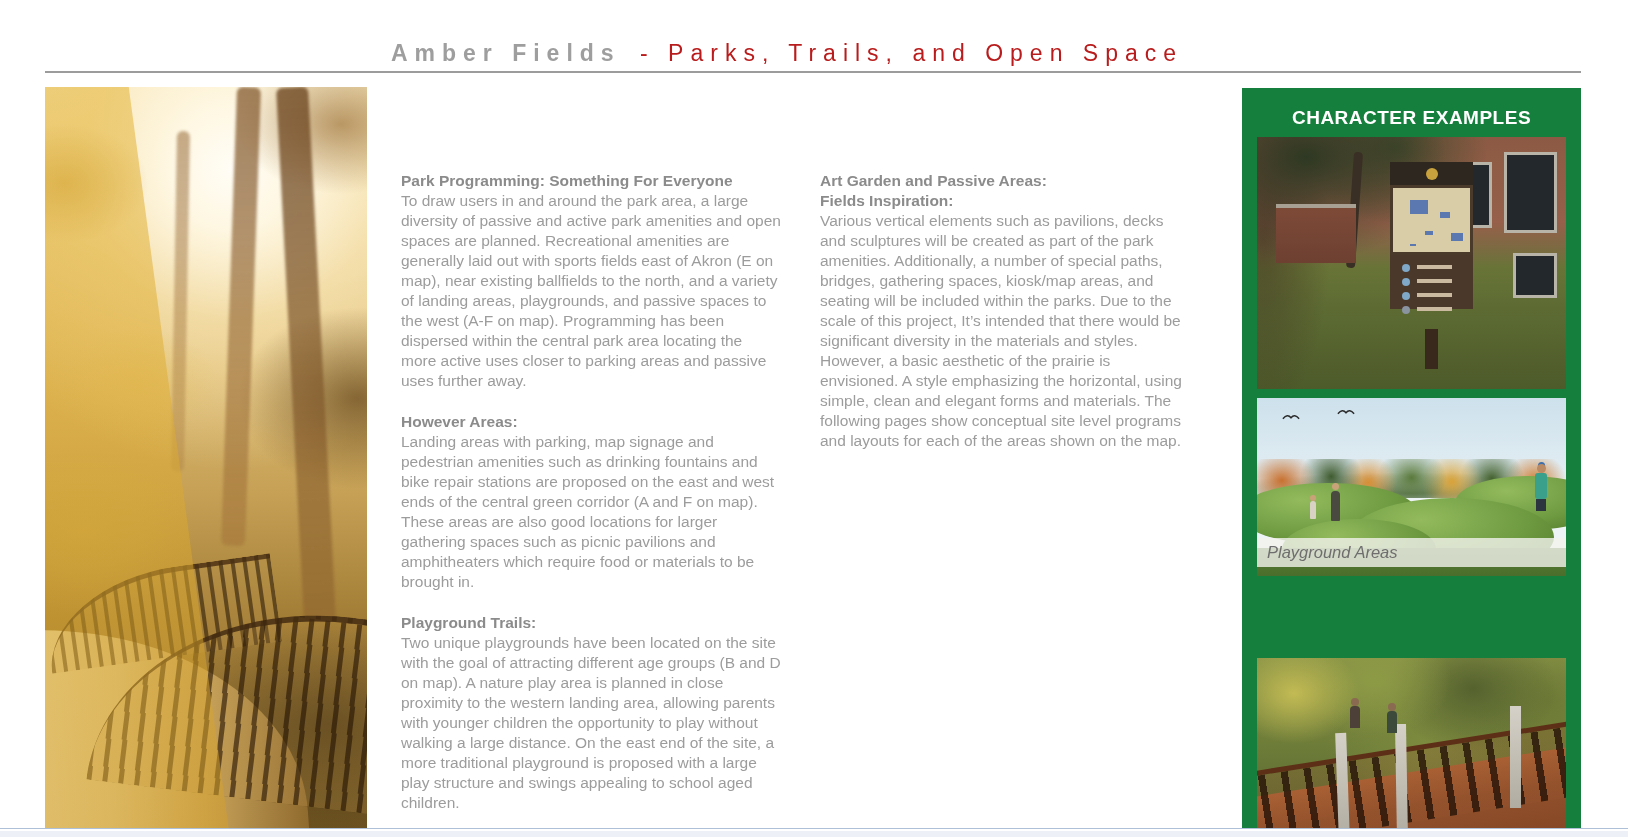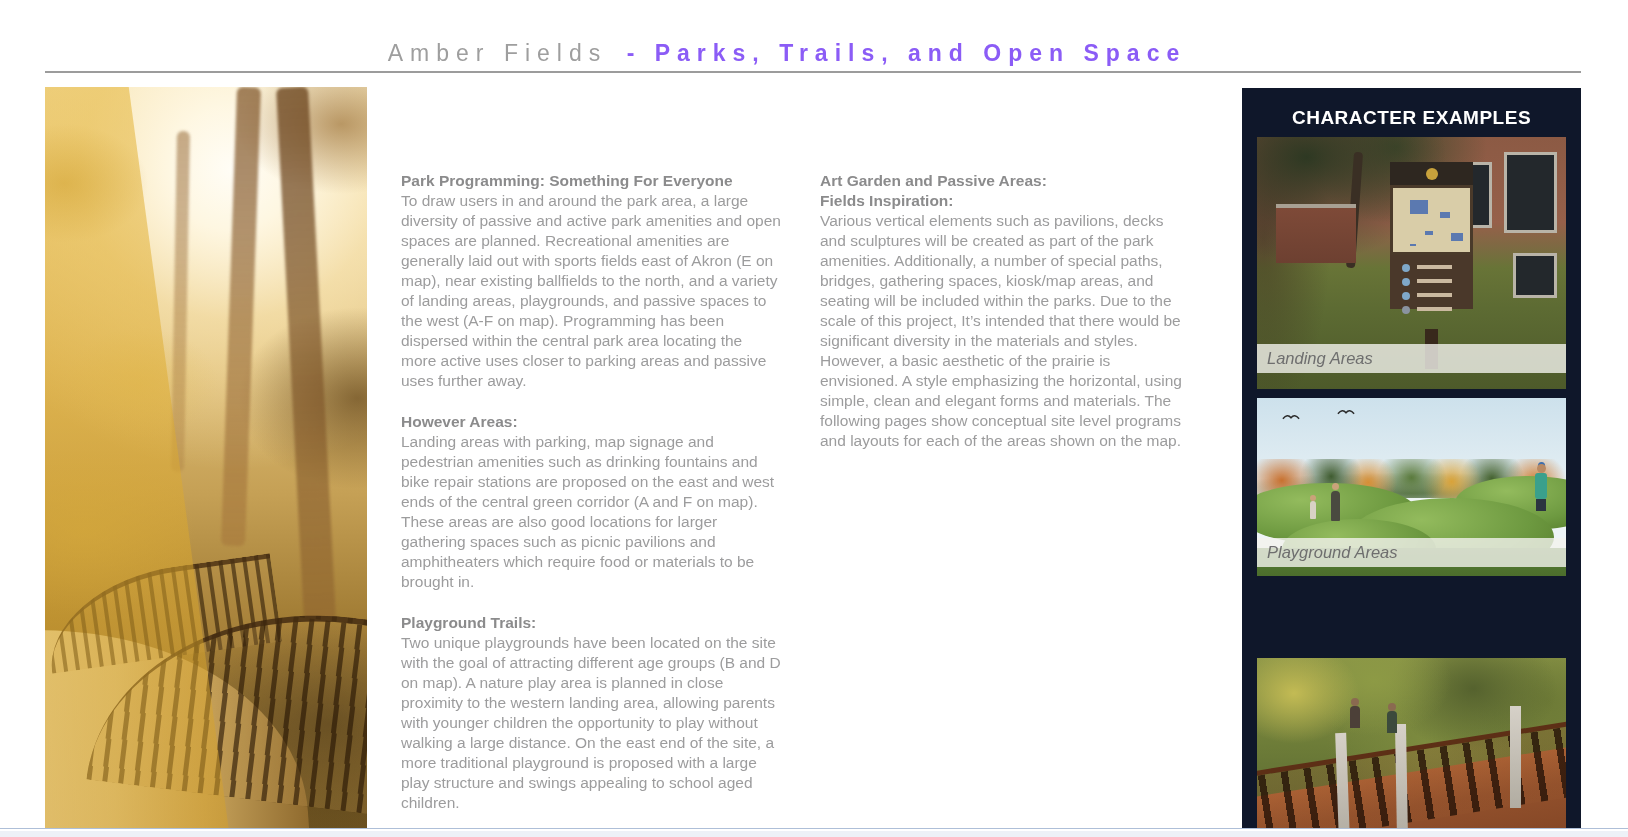--- a/index.html
+++ b/index.html
@@ -7,22 +7,22 @@
   body { font-family: "Liberation Sans", "DejaVu Sans", sans-serif; position: relative; }
 
   .page { position: absolute; inset: 0; background: #fff; }
 
   
   .masthead-title {
     position: absolute; left: 45px; right: 47px; top: 40px;
     text-align: center; transform: translateX(-26px);
     font-size: 23px; letter-spacing: 7px; white-space: nowrap;
   }
-  .masthead-title .t-primary { font-weight: 400; color: #9e9e9e; margin-top: 34px; }
-  .masthead-title .t-secondary { font-weight: 700; color: #8b5cf6; margin-left: 6px; }
+  .masthead-title .t-primary { font-weight: 700; color: #9e9e9e; margin-top: 34px; }
+  .masthead-title .t-secondary { font-weight: 400; color: #b91c1c; margin-left: 6px; }
   .masthead-rule {
     position: absolute; left: 45px; right: 47px; top: 71px; height: 2px;
     background: #9c9c9c;
   }
 
   
   .page-title {
     position: absolute; left: 396px; top: 82px;
     font-size: 29px; font-weight: 700; letter-spacing: .5px; color: #d9a22b;
   }
@@ -73,21 +73,21 @@
     border-top: 6px solid rgba(60,38,14,.85);
     border-top-left-radius: 80% 100%; border-top-right-radius: 10% 40%;
     background: repeating-linear-gradient(88deg, rgba(55,35,12,.75) 0 5px, rgba(190,150,80,.25) 5px 16px);
     transform: rotate(7deg); opacity: .92; }
   .h-overlay { position: absolute; inset: 0;
     background: linear-gradient(180deg, rgba(228,180,54,.55), rgba(212,160,42,.5));
     clip-path: polygon(0 0, 26% 0, 57% 100%, 0 100%); }
 
   
   .sidebar { position: absolute; left: 1242px; top: 88px; width: 339px; height: 741px;
-    background: #0f172a; overflow: hidden; }
+    background: #15803d; overflow: hidden; }
   .sidebar-title { position: absolute; top: 19px; left: 0; width: 100%;
     text-align: center; color: #ffffff; font-size: 19px; font-weight: 700; letter-spacing: .5px; }
   .char-fig { position: absolute; left: 15px; width: 309px; overflow: hidden; background: #889; }
   .fig-landing    { top: 49px;  height: 252px; }
   .fig-playground { top: 310px; height: 178px; }
   .fig-bridge     { top: 570px; height: 220px; }
   .caption-band { position: absolute; left: 0; right: 0; height: 29px;
     background: rgba(243,243,238,.8); display: flex; align-items: center; padding-left: 10px; }
   .fig-landing .caption-band { bottom: 16px; }
   .fig-playground .caption-band { bottom: 9px; }
@@ -249,23 +249,20 @@
       <div class="f1-wall"></div>
       <div class="f1-win w1"></div>
       <div class="f1-win w2"></div>
       <div class="f1-win w3"></div>
       <div class="f1-kiosk">
         <div class="k-top"></div>
         <div class="k-map"></div>
         <div class="k-low"></div>
         <div class="k-post"></div>
       </div>
-      <div class="caption-band">
-        <figcaption>Landing Areas</figcaption>
-      </div>
     </figure>
 
     <figure class="char-fig fig-playground">
       <div class="f2-sky"></div>
       <div class="f2-trees"></div>
       <div class="mound m1"></div>
       <div class="mound m3"></div>
       <div class="mound m2"></div>
       <div class="mound m4"></div>
       <div class="f2-grass"></div>

